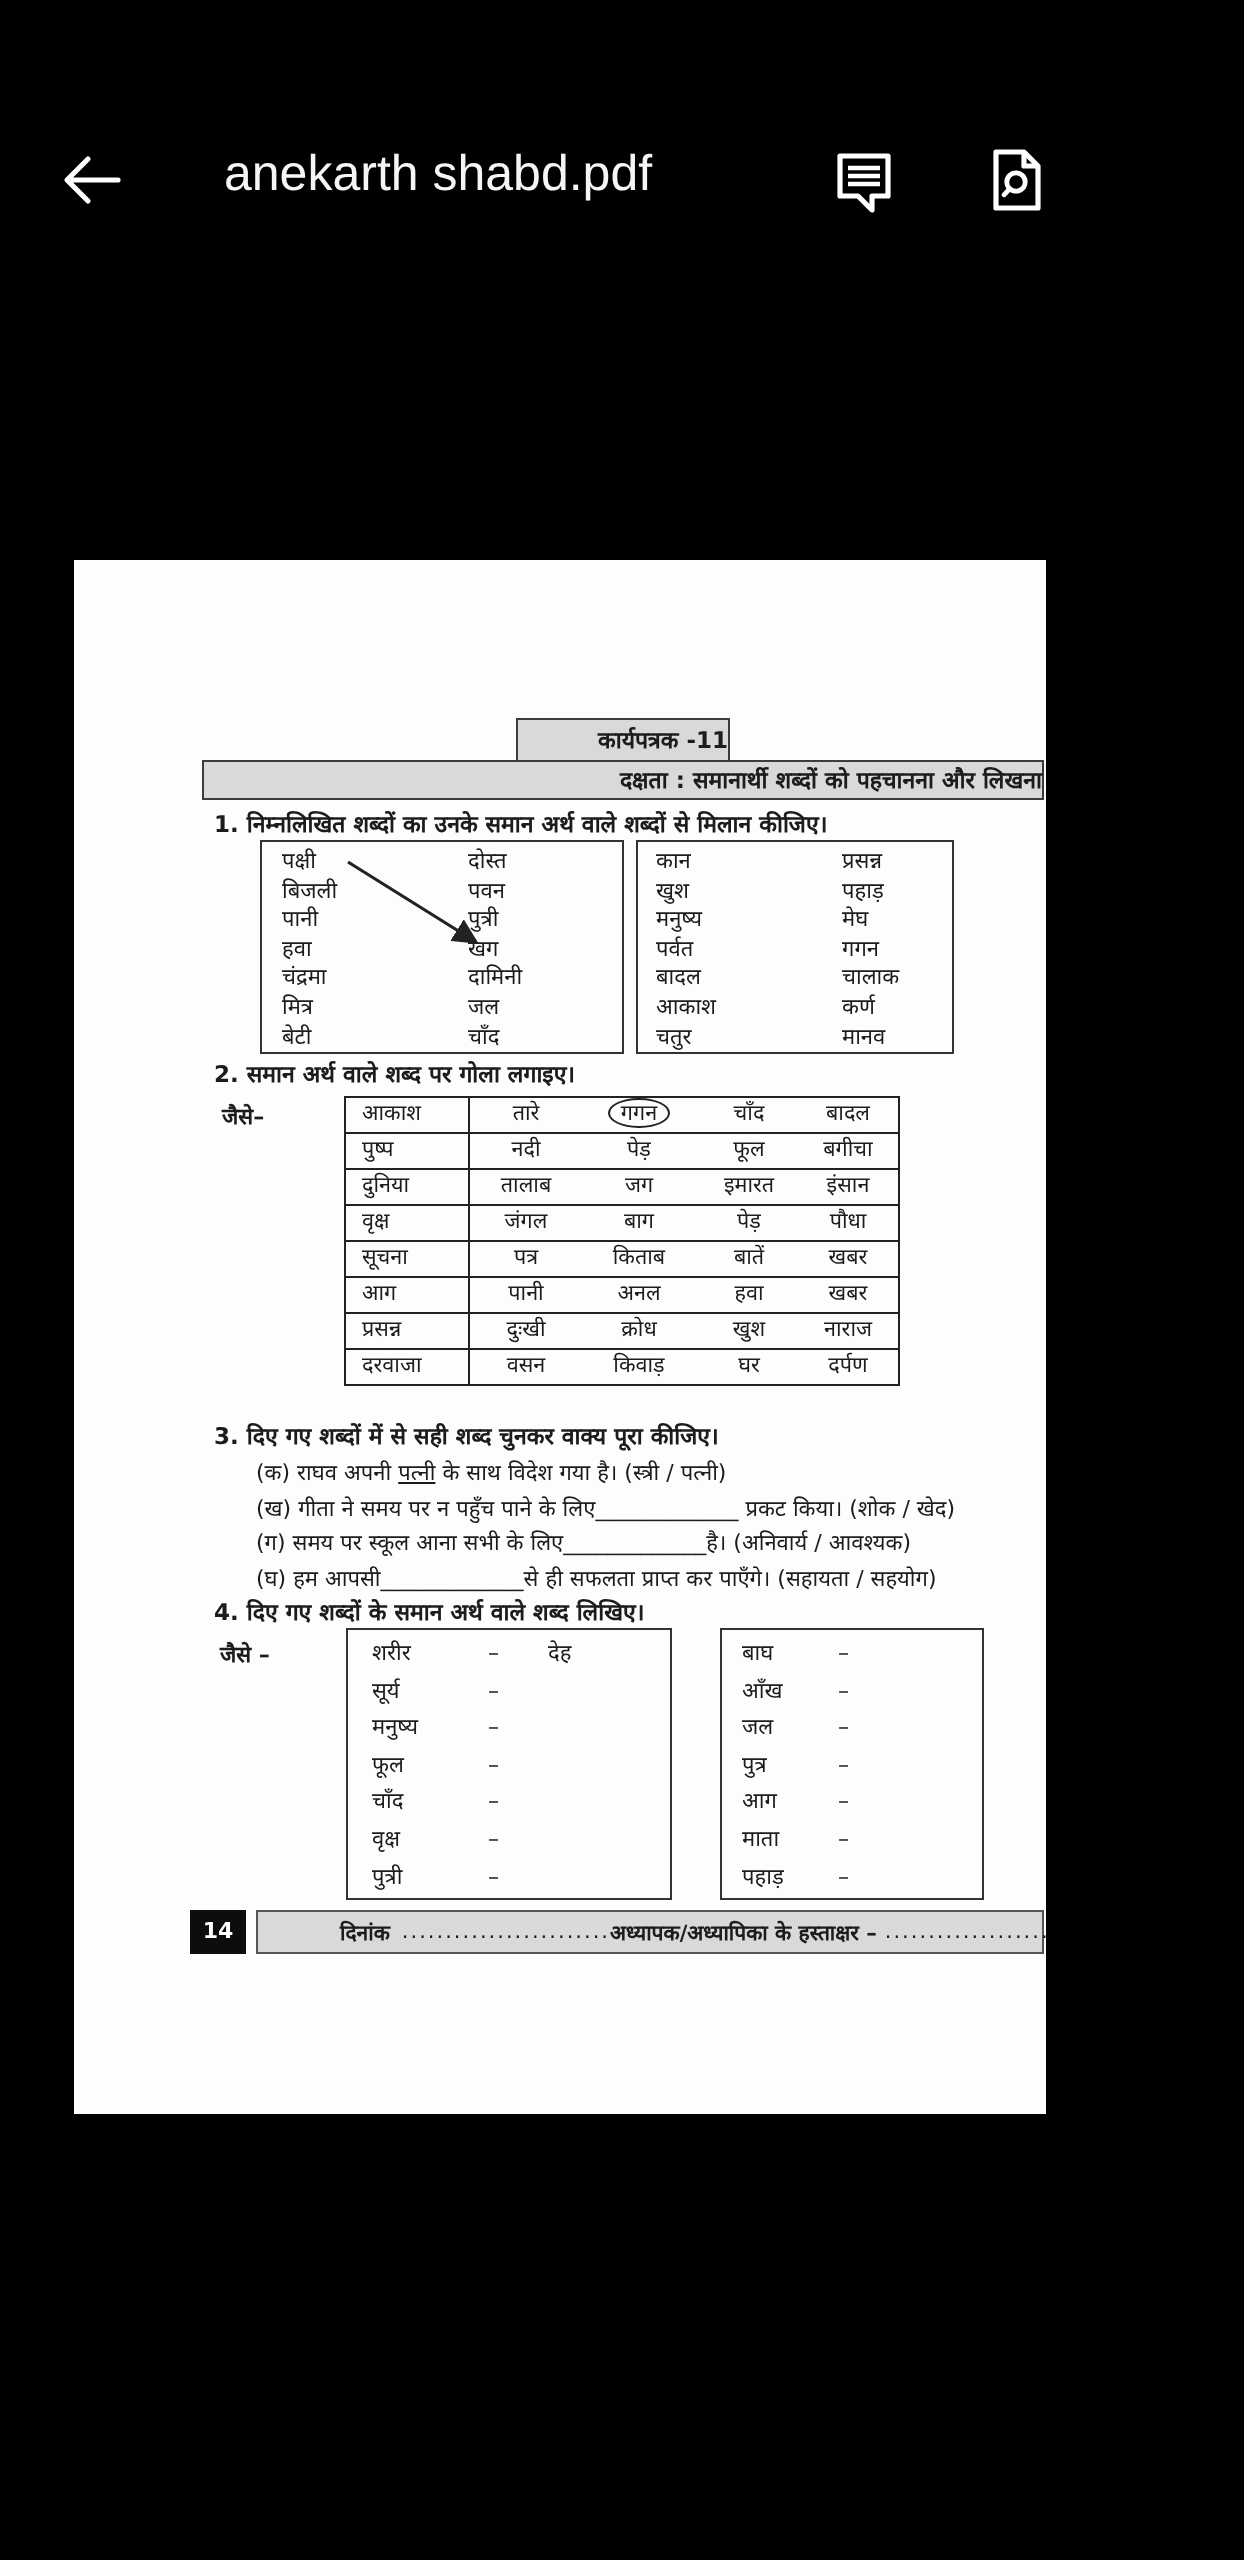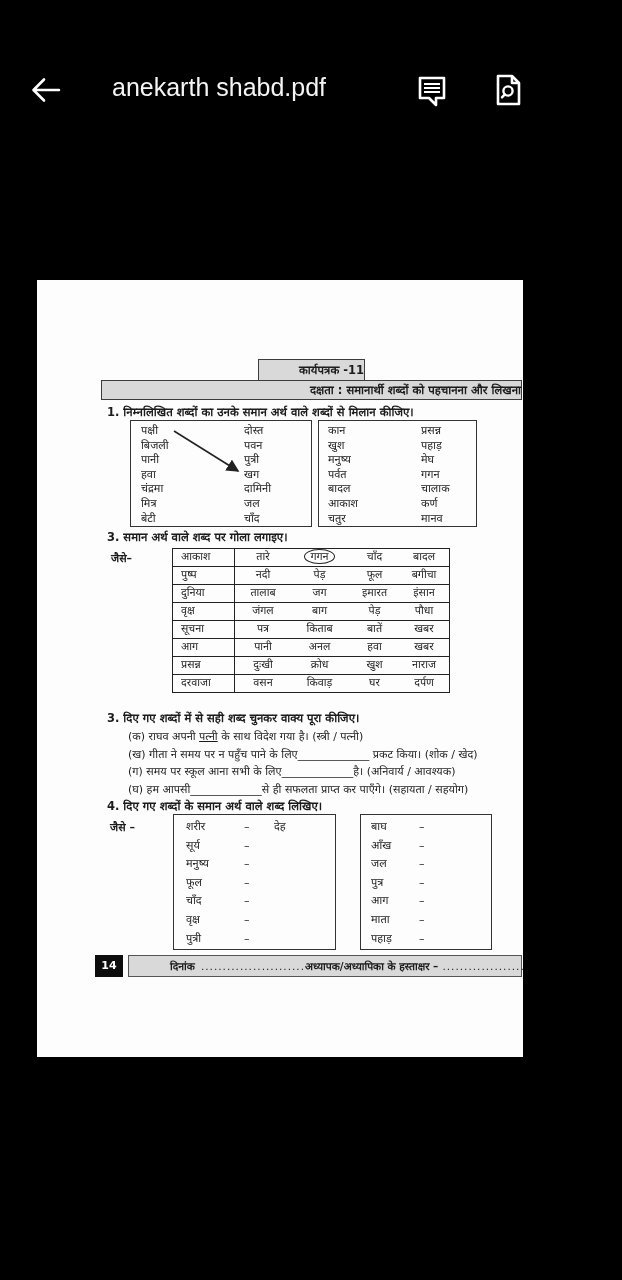--- a/index.html
+++ b/index.html
@@ -106,21 +106,21 @@
     <div class="match-box box1">
       <div class="match-col" style="left:10px;">
         <div>पक्षी</div>
         <div>बिजली</div>
         <div>पानी</div>
         <div>हवा</div>
         <div>चंद्रमा</div>
         <div>मित्र</div>
         <div>बेटी</div>
       </div>
-      <div class="match-col" style="left:113px;">
+      <div class="match-col" style="left:103px;">
         <div>दोस्त</div>
         <div>पवन</div>
         <div>पुत्री</div>
         <div>खग</div>
         <div>दामिनी</div>
         <div>जल</div>
         <div>चाँद</div>
       </div>
     </div>
     <svg class="arrow-svg" viewBox="0 0 182 107">
@@ -146,21 +146,21 @@
         <div>प्रसन्न</div>
         <div>पहाड़</div>
         <div>मेघ</div>
         <div>गगन</div>
         <div>चालाक</div>
         <div>कर्ण</div>
         <div>मानव</div>
       </div>
     </div>
 
-    <div class="qline" style="left:70px;top:249px;">3. समान अर्थ वाले शब्द पर गोला लगाइए।</div>
+    <div class="qline" style="left:70px;top:249px;">2. समान अर्थ वाले शब्द पर गोला लगाइए।</div>
     <div class="ex-label" style="left:74px;top:270px;">जैसे–</div>
 
     <div class="q2-table">
       <div class="q2-row">
         <div class="q2-cell first">आकाश</div>
         <div class="q2-cell">तारे</div>
         <div class="q2-cell"><span class="circle">गगन</span></div>
         <div class="q2-cell">चाँद</div>
         <div class="q2-cell">बादल</div>
       </div>

